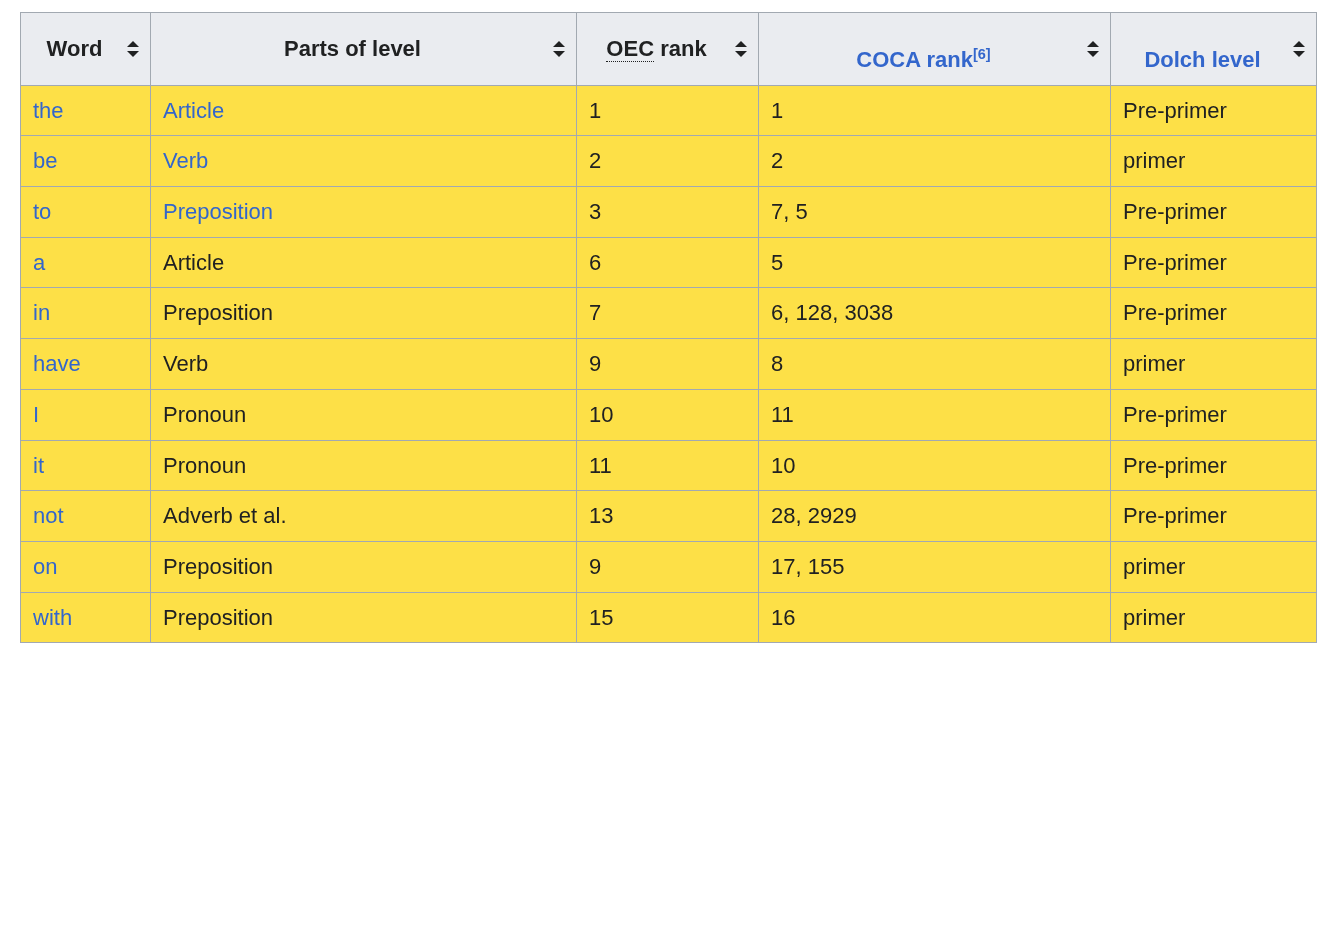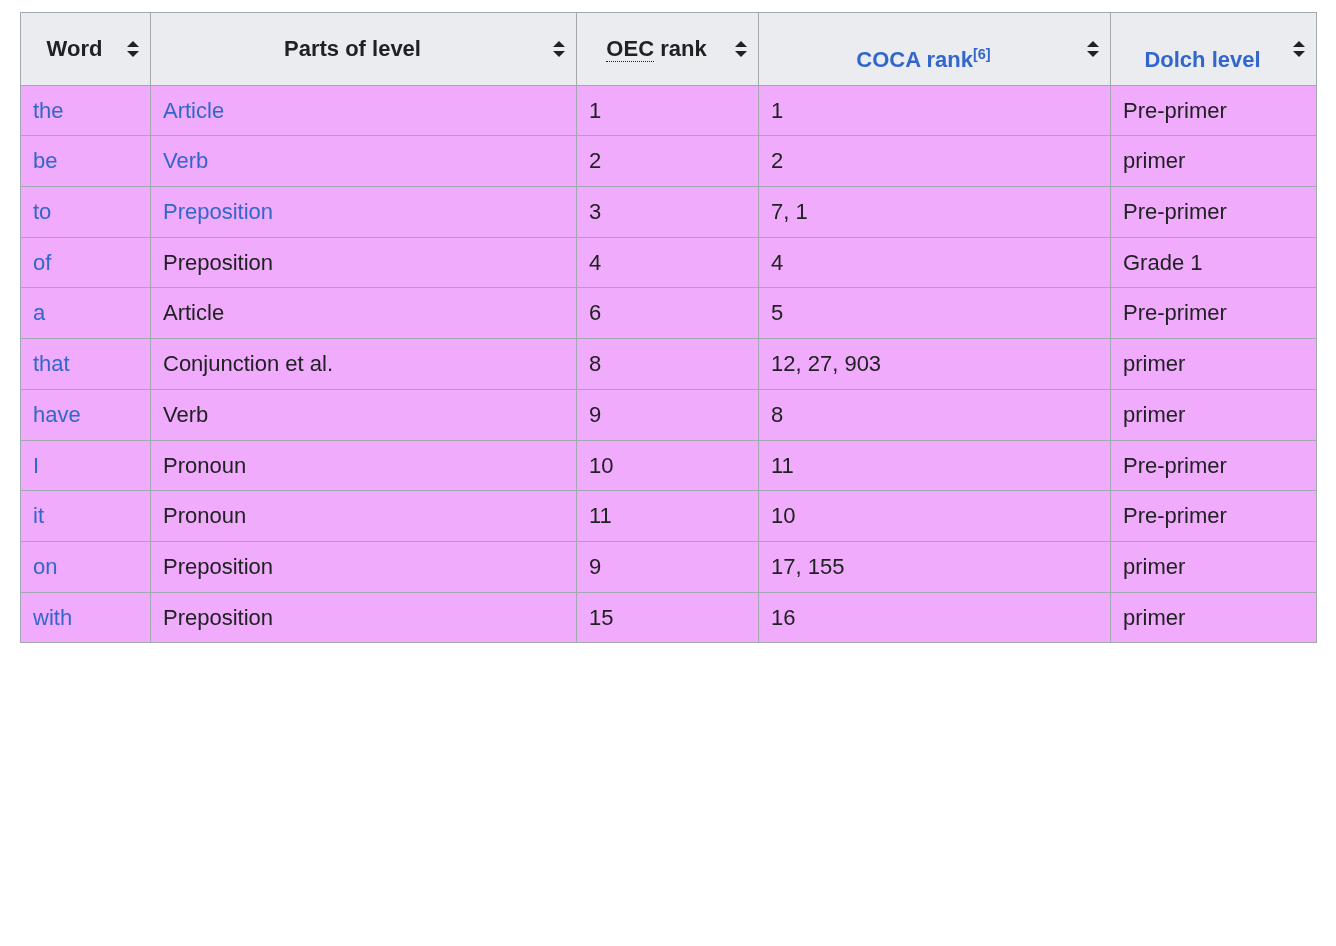--- a/index.html
+++ b/index.html
@@ -11,21 +11,21 @@
     width: 1336px;
     height: 946px;
     font-family: "Liberation Sans", sans-serif;
     overflow: hidden;
   }
   .wikitable {
     border-collapse: collapse;
     width: 1296px;
     margin: 12px 20px 0 20px;
     table-layout: fixed;
-    background: #f0abfc;
+    background: #fde047;
   }
   .wikitable th,
   .wikitable td {
     border: 1px solid #a2a9b1;
     padding: 10px 12px;
     font-size: 22px;
     line-height: 1.35;
     color: #202122;
     text-align: left;
     vertical-align: middle;
@@ -134,43 +134,36 @@
         <td><span class="link">be</span></td>
         <td><span class="link">Verb</span></td>
         <td><span>2</span></td>
         <td><span>2</span></td>
         <td><span>primer</span></td>
       </tr>
       <tr>
         <td><span class="link">to</span></td>
         <td><span class="link">Preposition</span></td>
         <td><span>3</span></td>
-        <td><span>7, 1</span></td>
-        <td><span>Pre-primer</span></td>
-      </tr>
-      <tr>
-        <td><span class="link">of</span></td>
-        <td><span>Preposition</span></td>
-        <td><span>4</span></td>
-        <td><span>4</span></td>
-        <td><span>Grade 1</span></td>
+        <td><span>7, 5</span></td>
+        <td><span>Pre-primer</span></td>
       </tr>
       <tr>
         <td><span class="link">a</span></td>
         <td><span>Article</span></td>
         <td><span>6</span></td>
         <td><span>5</span></td>
         <td><span>Pre-primer</span></td>
       </tr>
       <tr>
-        <td><span class="link">that</span></td>
-        <td><span>Conjunction et al.</span></td>
-        <td><span>8</span></td>
-        <td><span>12, 27, 903</span></td>
-        <td><span>primer</span></td>
+        <td><span class="link">in</span></td>
+        <td><span>Preposition</span></td>
+        <td><span>7</span></td>
+        <td><span>6, 128, 3038</span></td>
+        <td><span>Pre-primer</span></td>
       </tr>
       <tr>
         <td><span class="link">have</span></td>
         <td><span>Verb</span></td>
         <td><span>9</span></td>
         <td><span>8</span></td>
         <td><span>primer</span></td>
       </tr>
       <tr>
         <td><span class="link">I</span></td>
@@ -180,20 +173,27 @@
         <td><span>Pre-primer</span></td>
       </tr>
       <tr>
         <td><span class="link">it</span></td>
         <td><span>Pronoun</span></td>
         <td><span>11</span></td>
         <td><span>10</span></td>
         <td><span>Pre-primer</span></td>
       </tr>
       <tr>
+        <td><span class="link">not</span></td>
+        <td><span>Adverb et al.</span></td>
+        <td><span>13</span></td>
+        <td><span>28, 2929</span></td>
+        <td><span>Pre-primer</span></td>
+      </tr>
+      <tr>
         <td><span class="link">on</span></td>
         <td><span>Preposition</span></td>
         <td><span>9</span></td>
         <td><span>17, 155</span></td>
         <td><span>primer</span></td>
       </tr>
       <tr>
         <td><span class="link">with</span></td>
         <td><span>Preposition</span></td>
         <td><span>15</span></td>

